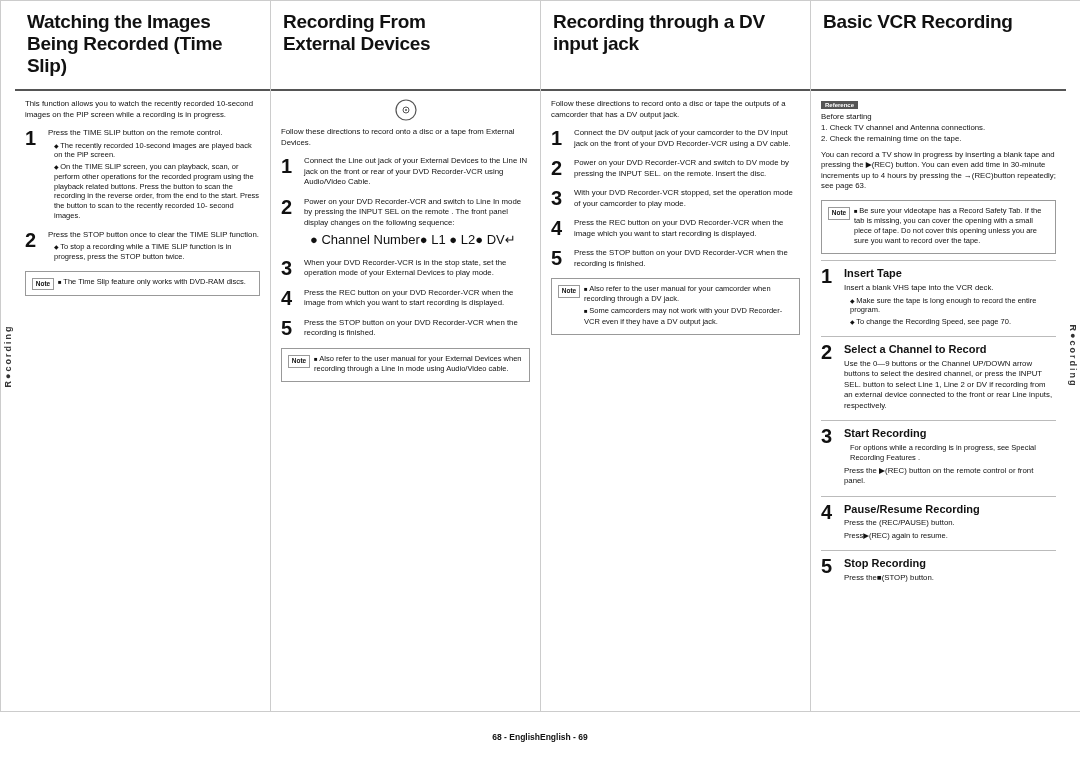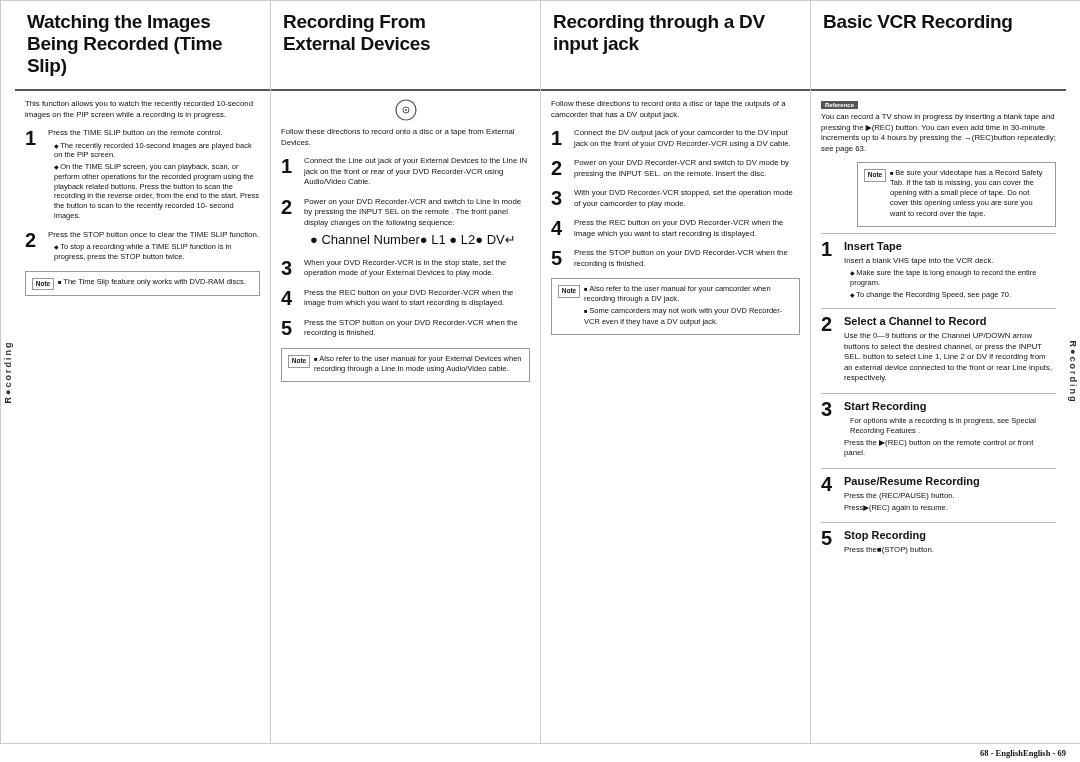--- a/index.html
+++ b/index.html
@@ -149,26 +149,25 @@
       line-height: 1.35;
       margin-bottom: 8px;
     }
     .sequence {
       font-size: 13px;
       margin-top: 3px;
       margin-left: 6px;
     }
     .footer {
       display: flex;
-      justify-content: flex-end;
-      padding: 4px 14px;
+      justify-content: center;
+      padding: 20px 14px;
       border-top: 1px solid #ccc;
       font-size: 8.5px;
       font-weight: bold;
-      font-family: Liberation Serif, serif;
     }
     .numbered-heading {
       font-size: 11px;
       font-weight: bold;
       margin-bottom: 2px;
     }
     .hr-thin {
       border: none;
       border-top: 1px solid #bbb;
       margin: 5px 0;
@@ -336,22 +335,25 @@
 
     <div class="col">
       <div style="flex:1; display:flex; flex-direction:column; margin-right:14px;">
         <div class="col-header">
           <h1>
             <span>Basic VCR Recording</span>
           </h1>
         </div>
         <div class="col-body">
           <span class="reference-badge">Reference</span>
+          <p style="font-size:7.8px; line-height:1.4; margin-bottom:5px; white-space:pre-line;">Before starting
+1. Check TV channel and Antenna connections.
+2. Check the remaining time on the tape.</p>
           <p class="intro-text">You can record a TV show in progress by inserting a blank tape and pressing the ▶(REC) button. You can even add time in 30-minute increments up to 4 hours by pressing the →(REC)button repeatedly; see page 63.</p>
-          <div class="note-box" style="margin-bottom:6px;margin-left:36px;">
+          <div class="note-box" style="margin-bottom:6px;">
             <div class="note-label">Note</div>
             <div class="note-content">
               <p>Be sure your videotape has a Record Safety Tab. If the tab is missing, you can cover the opening with a small piece of tape. Do not cover this opening unless you are sure you want to record over the tape.</p>
             </div>
           </div>
           <hr class="hr-thin">
           
           <div class="step">
             <div class="step-num">1</div>
             <div class="step-content">

